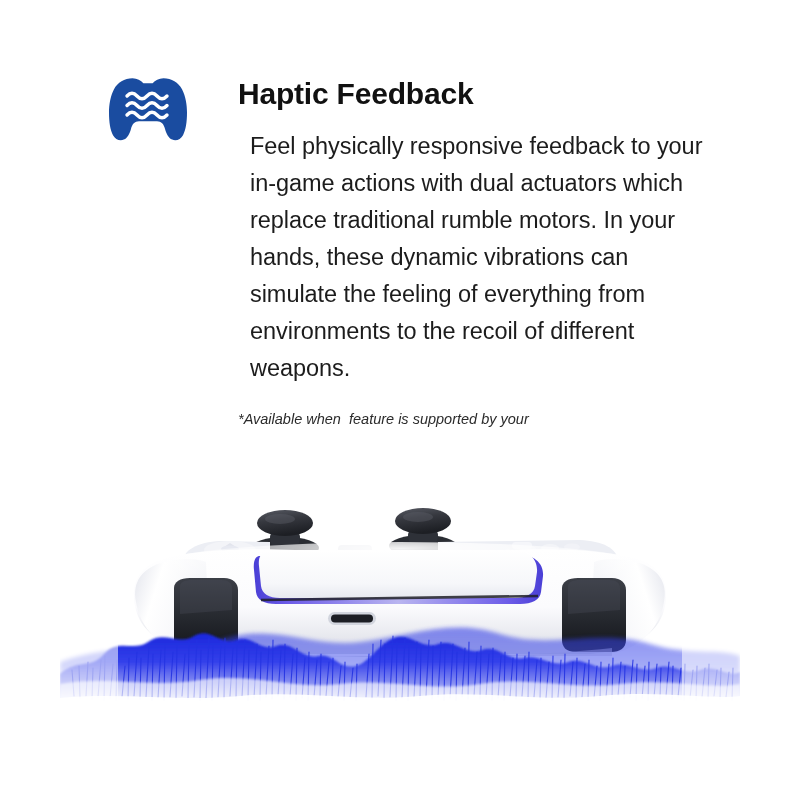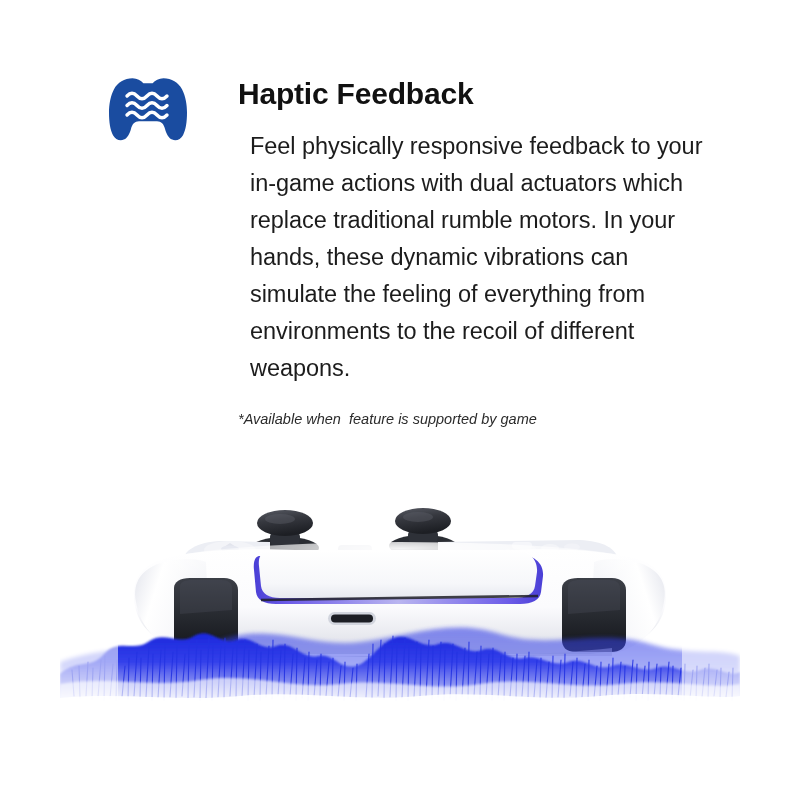--- a/index.html
+++ b/index.html
@@ -130,21 +130,21 @@
           <path d="M19 20 q5 -5.5 10 0 q5 5.5 10 0 q5 -5.5 10 0 q5 5.5 10 0"></path>
           <path d="M19 29.5 q5 -5.5 10 0 q5 5.5 10 0 q5 -5.5 10 0 q5 5.5 10 0"></path>
           <path d="M19 39 q5 -5.5 10 0 q5 5.5 10 0 q5 -5.5 10 0 q5 5.5 10 0"></path>
         </g>
       </svg>
     </div>
 
     <div class="feature-text">
       <h1 class="feature-title">Haptic Feedback</h1>
       <p class="feature-body">Feel physically responsive feedback to your in-game actions with dual actuators which replace traditional rumble motors. In your hands, these dynamic vibrations can simulate the feeling of everything from environments to the recoil of different weapons.</p>
-      <p class="feature-note">*Available when  feature is supported by game</p>
+      <p class="feature-note">*Available when  feature is supported by your</p>
     </div>
   </div>
 
   <div class="scene">
 
     <div class="controller">
       <svg viewBox="0 0 560 180" xmlns="http://www.w3.org/2000/svg" aria-hidden="true">
         <defs>
           <linearGradient id="bodyG" x1="0" y1="0" x2="0" y2="1">
             <stop offset="0%" stop-color="#ffffff"></stop>

